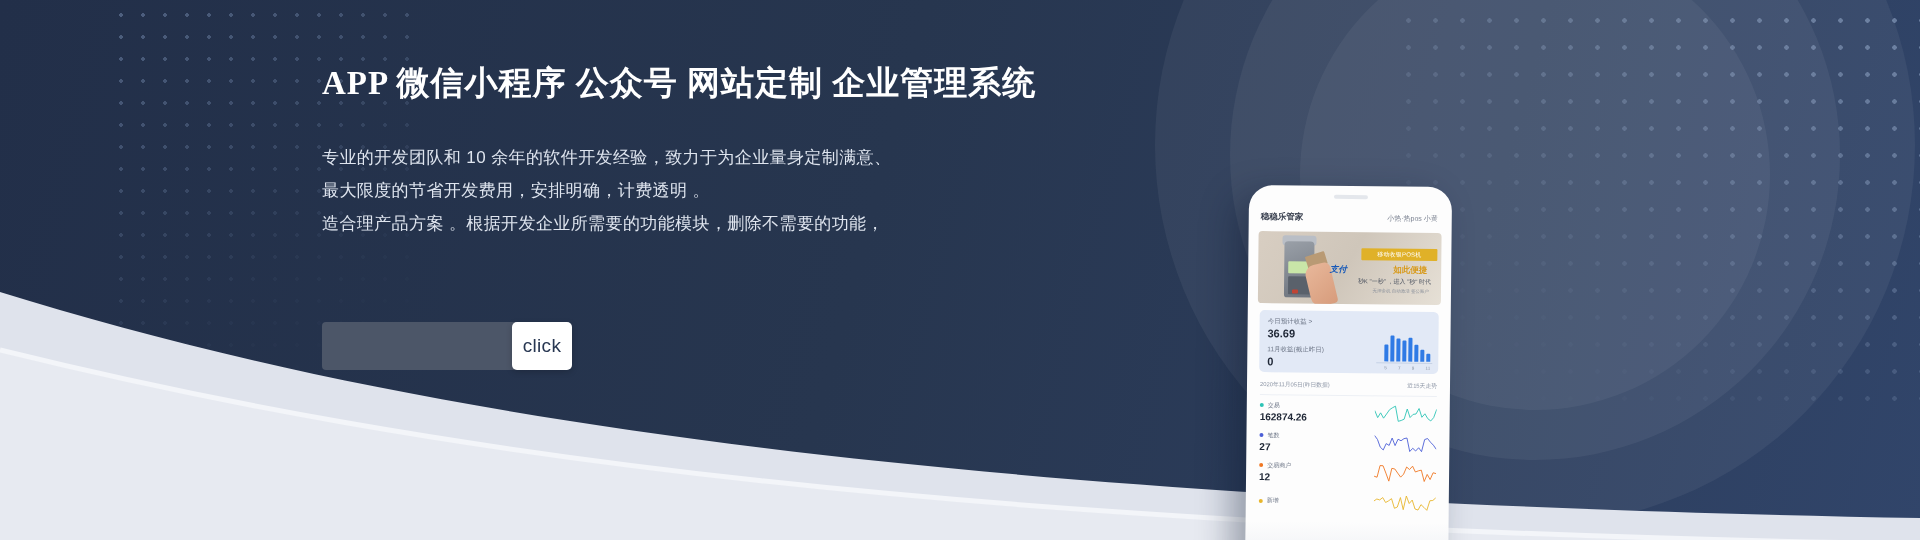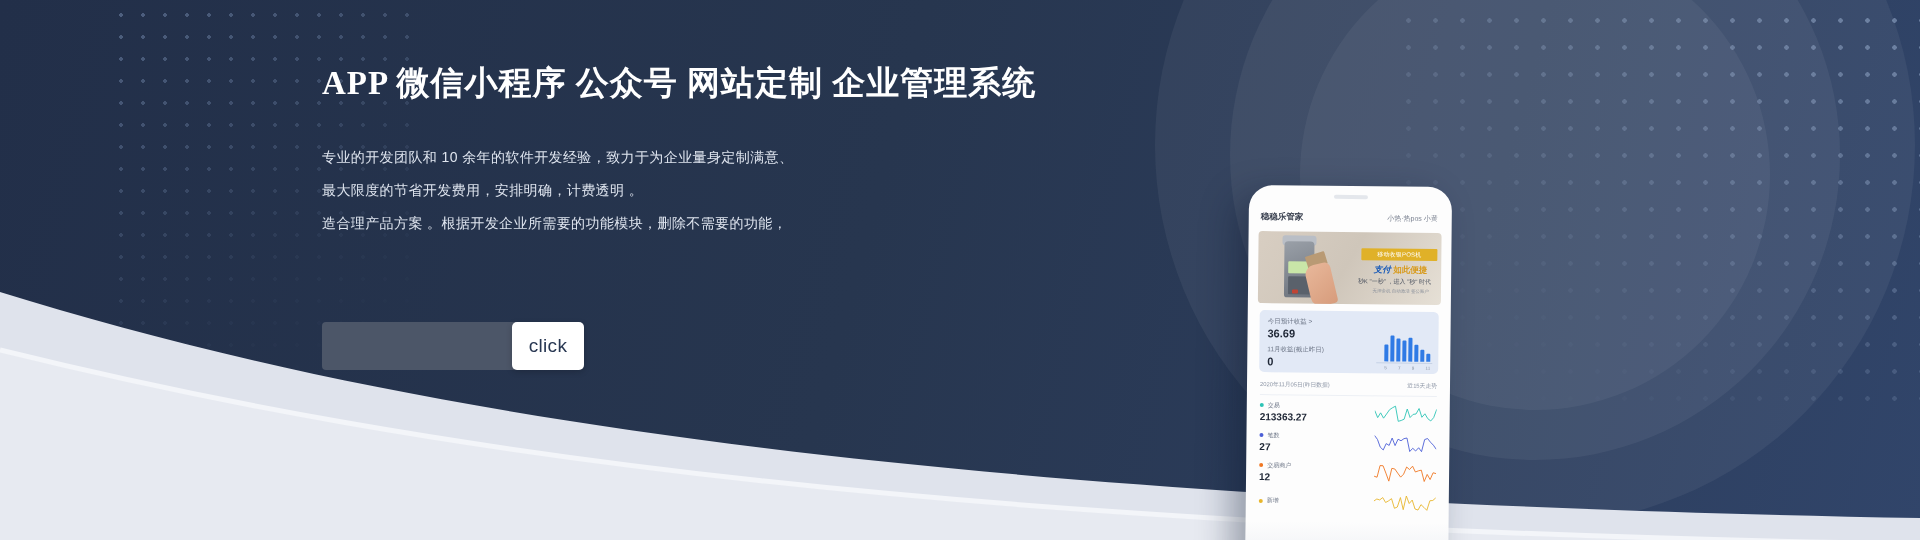--- a/index.html
+++ b/index.html
@@ -61,37 +61,37 @@
     font-weight:700;
     font-size:33px;
     letter-spacing:1px;
     color:#ffffff;
     white-space:nowrap;
     line-height:1.3;
   }
   .paragraph{ margin-top:36px; }
   .p-line{
     color:#dfe5ef;
-    font-size:14px;
+    font-size:17px;
     line-height:33px;
     letter-spacing:0.4px;
     white-space:nowrap;
   }
 
   .cta{ position:absolute; left:322px; top:322px; z-index:7; }
   .cta-input{
     width:240px; height:48px;
     background:#4c5668;
     border:none; outline:none; border-radius:4px;
     color:#e8ecf3; font-size:14px; padding:0 14px;
     font-family:"Liberation Sans",sans-serif;
   }
   .cta-button{
     position:absolute; left:190px; top:0;
-    width:72px; height:48px;
+    width:60px; height:48px;
     background:#ffffff; color:#283752;
     border:none; border-radius:5px;
     font-size:19px; letter-spacing:0.3px;
     cursor:pointer;
     font-family:"Liberation Sans",sans-serif;
     box-shadow:0 2px 6px rgba(0,0,0,0.18);
   }
 
   
   .phone{
@@ -137,21 +137,21 @@
     position:absolute; left:48px; top:22px; width:20px; height:13px;
     background:#b99a74; border-radius:1px; transform:rotate(-18deg);
   }
   .ban-tag{
     position:absolute; right:4px; top:16px; width:76px; height:12px;
     background:#e0b128; border-radius:1px;
     color:#fff; font-size:6px; line-height:12px; text-align:center; letter-spacing:0.2px;
   }
   .ban-h{ position:absolute; right:14px; top:32px; font-size:8.5px; font-weight:700; }
   .ban-h .b1{ color:#1558b8;font-style:italic; }
-  .ban-h .b2{ color:#d89b1c; }
+  .ban-h .b2{ color:#d89b1c;margin-left:44px; }
   .ban-sub{ position:absolute; right:10px; top:45px; font-size:6px; color:#4c5360; }
   .ban-chips{ position:absolute; right:12px; top:56px; font-size:4.5px; color:#8c929c; }
 
   .ph-card{
     margin:7px 4px 0 4px; background:#e2e9f6; border-radius:5px;
     padding:7px 8px 8px 8px; position:relative; height:62px;
   }
   .c-label{ font-size:6.5px; color:#6d7687; }
   .c-big{ font-size:11px; color:#1f2736; font-weight:700; margin-top:1px; }
   .c-label2{ font-size:6.5px; color:#6d7687; margin-top:6px; }
@@ -274,21 +274,21 @@
           <span>2020年11月05日(昨日数据)</span>
           <span>近15天走势</span>
         </div>
         <div id="stat-rows">
             <div class="list-row">
               <div class="lr-left">
                 <div class="lr-top">
                   <span class="dot" style="background:#2ec4b6"></span>
                   <span class="lr-name">交易</span>
                 </div>
-                <div class="lr-val">213363.27</div>
+                <div class="lr-val">162874.26</div>
               </div>
               <svg class="spark" viewBox="0 0 62 22">
                 <path d="M0.0,9.2 L3.0,16.3 L5.9,11.5 L8.9,16.8 L11.8,12.7 L14.8,8.3 L17.7,6.3 L20.7,4.7 L23.6,19.8 L26.6,18.9 L29.5,17.6 L32.5,7.4 L35.4,15.9 L38.4,12.7 L41.3,12.3 L44.3,6.8 L47.2,15.5 L50.2,12.0 L53.1,16.8 L56.1,19.1 L59.0,15.7 L62.0,7.4" fill="none" stroke="#2ec4b6" stroke-width="0.9"></path>
               </svg>
             </div>
             <div class="list-row">
               <div class="lr-left">
                 <div class="lr-top">
                   <span class="dot" style="background:#4c5fd7"></span>
                   <span class="lr-name">笔数</span>

